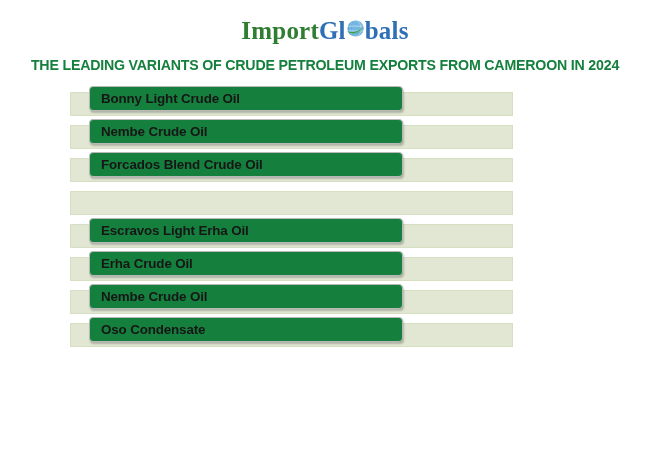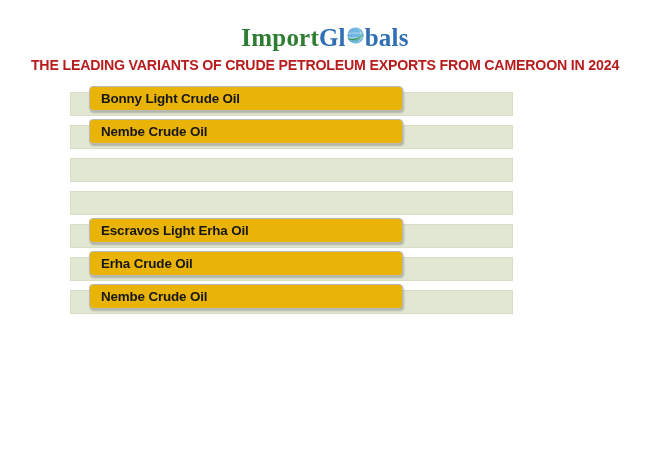--- a/index.html
+++ b/index.html
@@ -17,21 +17,20 @@
 
   
   #brand-logo {
     position: absolute;
     top: 18px;
     left: 0;
     width: 650px;
     text-align: center;
     line-height: 1;
     white-space: nowrap;
-    margin-top: 7px;
   }
   .logo-word {
     font-family: "Liberation Serif", serif;
     font-size: 25px;
     font-weight: 700;
     letter-spacing: .2px;
     vertical-align: middle;
   }
   .logo-import { color: #2e7d32; }
   .logo-globals-a,
@@ -48,21 +47,21 @@
   
   #chart-title {
     position: absolute;
     top: 57px;
     left: 0;
     width: 650px;
     text-align: center;
     font-family: "Liberation Sans", sans-serif;
     font-size: 14.2px;
     font-weight: 700;
-    color: #b91c1c;
+    color: #15803d;
     letter-spacing: -0.2px;
     white-space: nowrap;
   }
 
   
   #plot-area {
     position: absolute;
     top: 86px;
     left: 0;
     width: 650px;
@@ -85,21 +84,21 @@
     box-sizing: border-box;
   }
 
   
   .bar-label-chip {
     position: absolute;
     left: 89px;
     top: 0px;
     width: 314px;
     height: 25px;
-    background: #eab308;
+    background: #15803d;
     border: 1px solid #b9b9b9;
     border-radius: 4px;
     box-sizing: border-box;
     box-shadow: 1px 2px 2px rgba(0,0,0,0.22);
     display: flex;
     align-items: center;
     padding-left: 11px;
   }
 
   .bar-label-text {
@@ -135,20 +134,23 @@
       </div>
     </div>
     <div class="bar-row">
       <div class="bar-track" style="width: 443px;"></div>
       <div class="bar-label-chip">
         <span class="bar-label-text">Nembe Crude Oil</span>
       </div>
     </div>
     <div class="bar-row">
       <div class="bar-track" style="width: 443px;"></div>
+      <div class="bar-label-chip">
+        <span class="bar-label-text">Forcados Blend Crude Oil</span>
+      </div>
     </div>
     <div class="bar-row">
       <div class="bar-track" style="width: 443px;"></div>
     </div>
     <div class="bar-row">
       <div class="bar-track" style="width: 443px;"></div>
       <div class="bar-label-chip">
         <span class="bar-label-text">Escravos Light Erha Oil</span>
       </div>
     </div>
@@ -157,13 +159,19 @@
       <div class="bar-label-chip">
         <span class="bar-label-text">Erha Crude Oil</span>
       </div>
     </div>
     <div class="bar-row">
       <div class="bar-track" style="width: 443px;"></div>
       <div class="bar-label-chip">
         <span class="bar-label-text">Nembe Crude Oil</span>
       </div>
     </div>
+    <div class="bar-row">
+      <div class="bar-track" style="width: 443px;"></div>
+      <div class="bar-label-chip">
+        <span class="bar-label-text">Oso Condensate</span>
+      </div>
+    </div>
   </div>
 
 </body></html>

